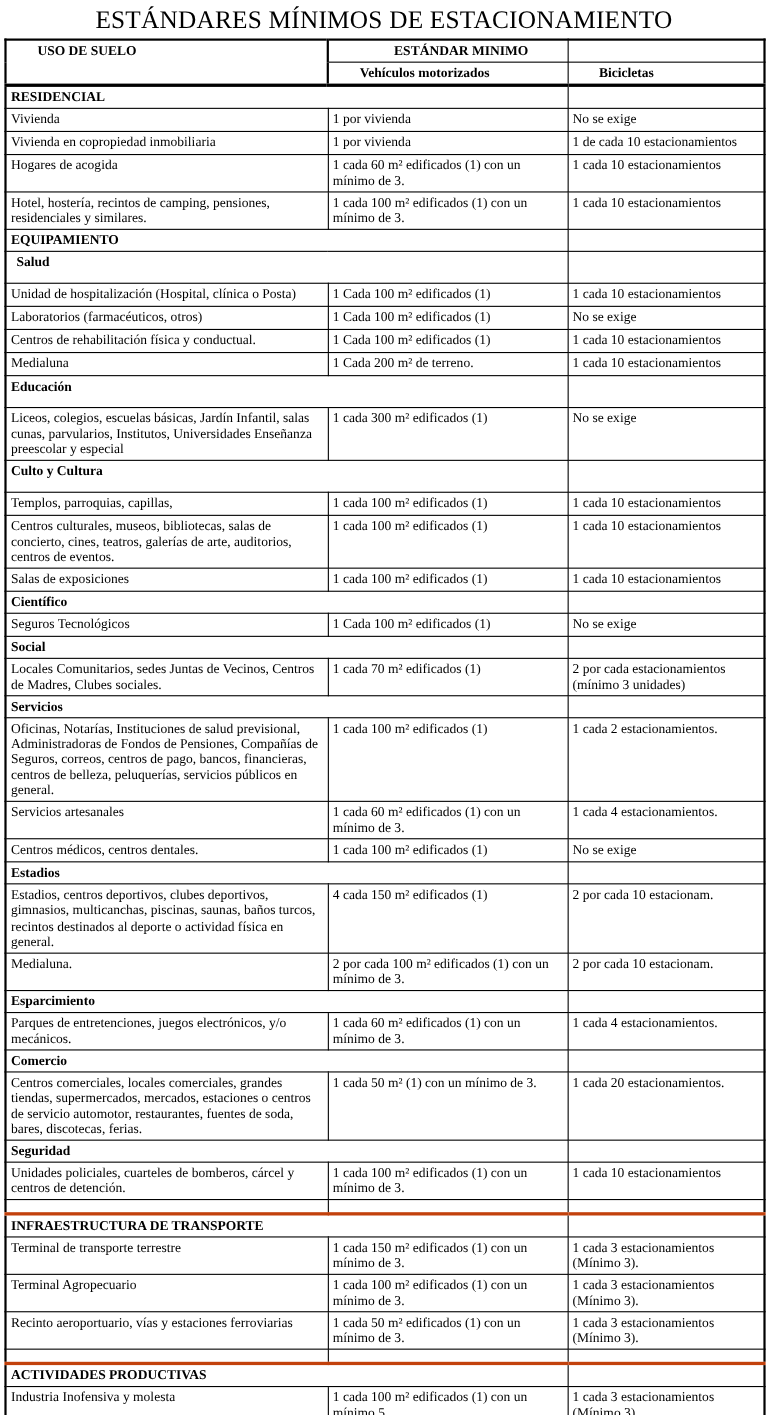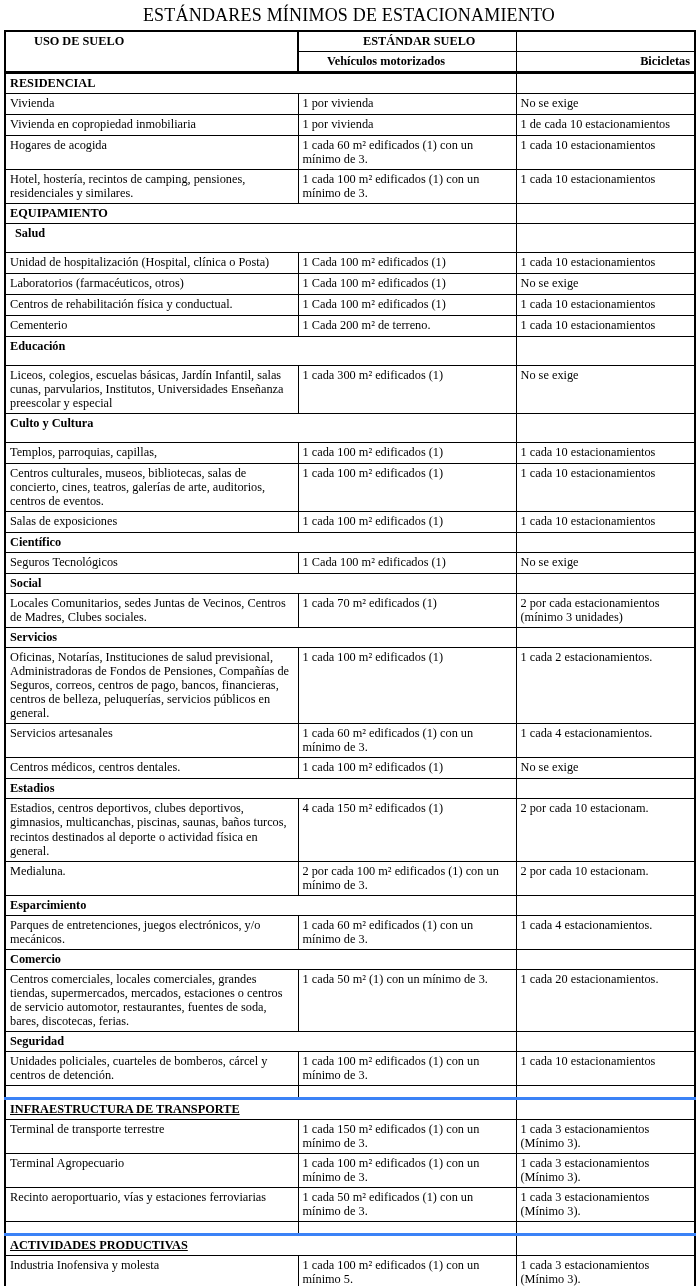--- a/index.html
+++ b/index.html
@@ -9,21 +9,21 @@
     color: #000000;
     font-family: "Liberation Serif", "DejaVu Serif", serif;
   }
   .page {
     width: 698px;
     box-sizing: border-box;
     padding: 5px 4px 10px 4px;
     background: #ffffff;
   }
   .doc-title {
-    font-size: 18px;
+    font-size: 23px;
     font-weight: normal;
     text-align: center;
     margin: 0 0 4px 0;
     letter-spacing: 0.2px;
     white-space: nowrap;
   }
   table.standards {
     border-collapse: collapse;
     table-layout: fixed;
     width: 690px;
@@ -45,46 +45,46 @@
   thead th { font-weight: bold; padding-left: 28px; }
   th.uso-header { vertical-align: top; }
   th.group-header {
     text-align: center;
     border-left: 2px solid #000;
   }
   th.veh-header {
     text-align: left;
     border-left: 2px solid #000;
   }
-  th.bic-header { text-align: right; margin-top: 35px; }
+  th.bic-header { text-align: left; margin-top: 35px; }
   tr.subhead th { border-bottom: 3px solid #000; }
   thead { border-bottom: 3px solid #000; }
   td.sec { font-weight: bold; }
   td.sec.indent { padding-left: 9px; }
   tr.tall td { padding-bottom: 12px; margin-left: 22px; }
-  tr.thick-top td { border-top: 3px solid #3b82f6; text-decoration: underline; }
+  tr.thick-top td { border-top: 3px solid #c2410c; }
   tr.spacer { height: 13px; }
   tr.data-row td { height: 15px; }
 </style>
 </head>
 <body>
 
 <div class="page">
   <h1 class="doc-title">ESTÁNDARES MÍNIMOS DE ESTACIONAMIENTO</h1>
 
   <table class="standards">
     <colgroup>
       <col class="c1">
         <col class="c2">
         <col class="c3">
     </colgroup>
     <thead>
       <tr>
         <th rowspan="2" class="uso-header">USO DE SUELO</th>
-        <th class="group-header">ESTÁNDAR SUELO</th>
+        <th class="group-header">ESTÁNDAR MINIMO</th>
         <th></th>
       </tr>
       <tr class="subhead">
         <th class="veh-header">Vehículos motorizados</th>
         <th class="bic-header">Bicicletas</th>
       </tr>
     </thead>
     <tbody>
         <tr>
           <td class="sec" colspan="2">RESIDENCIAL</td>
@@ -127,21 +127,21 @@
           <td>Laboratorios (farmacéuticos, otros)</td>
           <td>1 Cada 100 m² edificados (1)</td>
           <td>No se exige</td>
         </tr>
         <tr class="data-row">
           <td>Centros de rehabilitación física y conductual.</td>
           <td>1 Cada 100 m² edificados (1)</td>
           <td>1 cada 10 estacionamientos</td>
         </tr>
         <tr class="data-row">
-          <td>Cementerio</td>
+          <td>Medialuna</td>
           <td>1 Cada 200 m² de terreno.</td>
           <td>1 cada 10 estacionamientos</td>
         </tr>
         <tr class="tall">
           <td class="sec" colspan="2">Educación</td>
           <td></td>
         </tr>
         <tr class="data-row">
           <td>Liceos, colegios, escuelas básicas, Jardín Infantil, salas cunas, parvularios, Institutos, Universidades Enseñanza preescolar y especial</td>
           <td>1 cada 300 m² edificados (1)</td>

